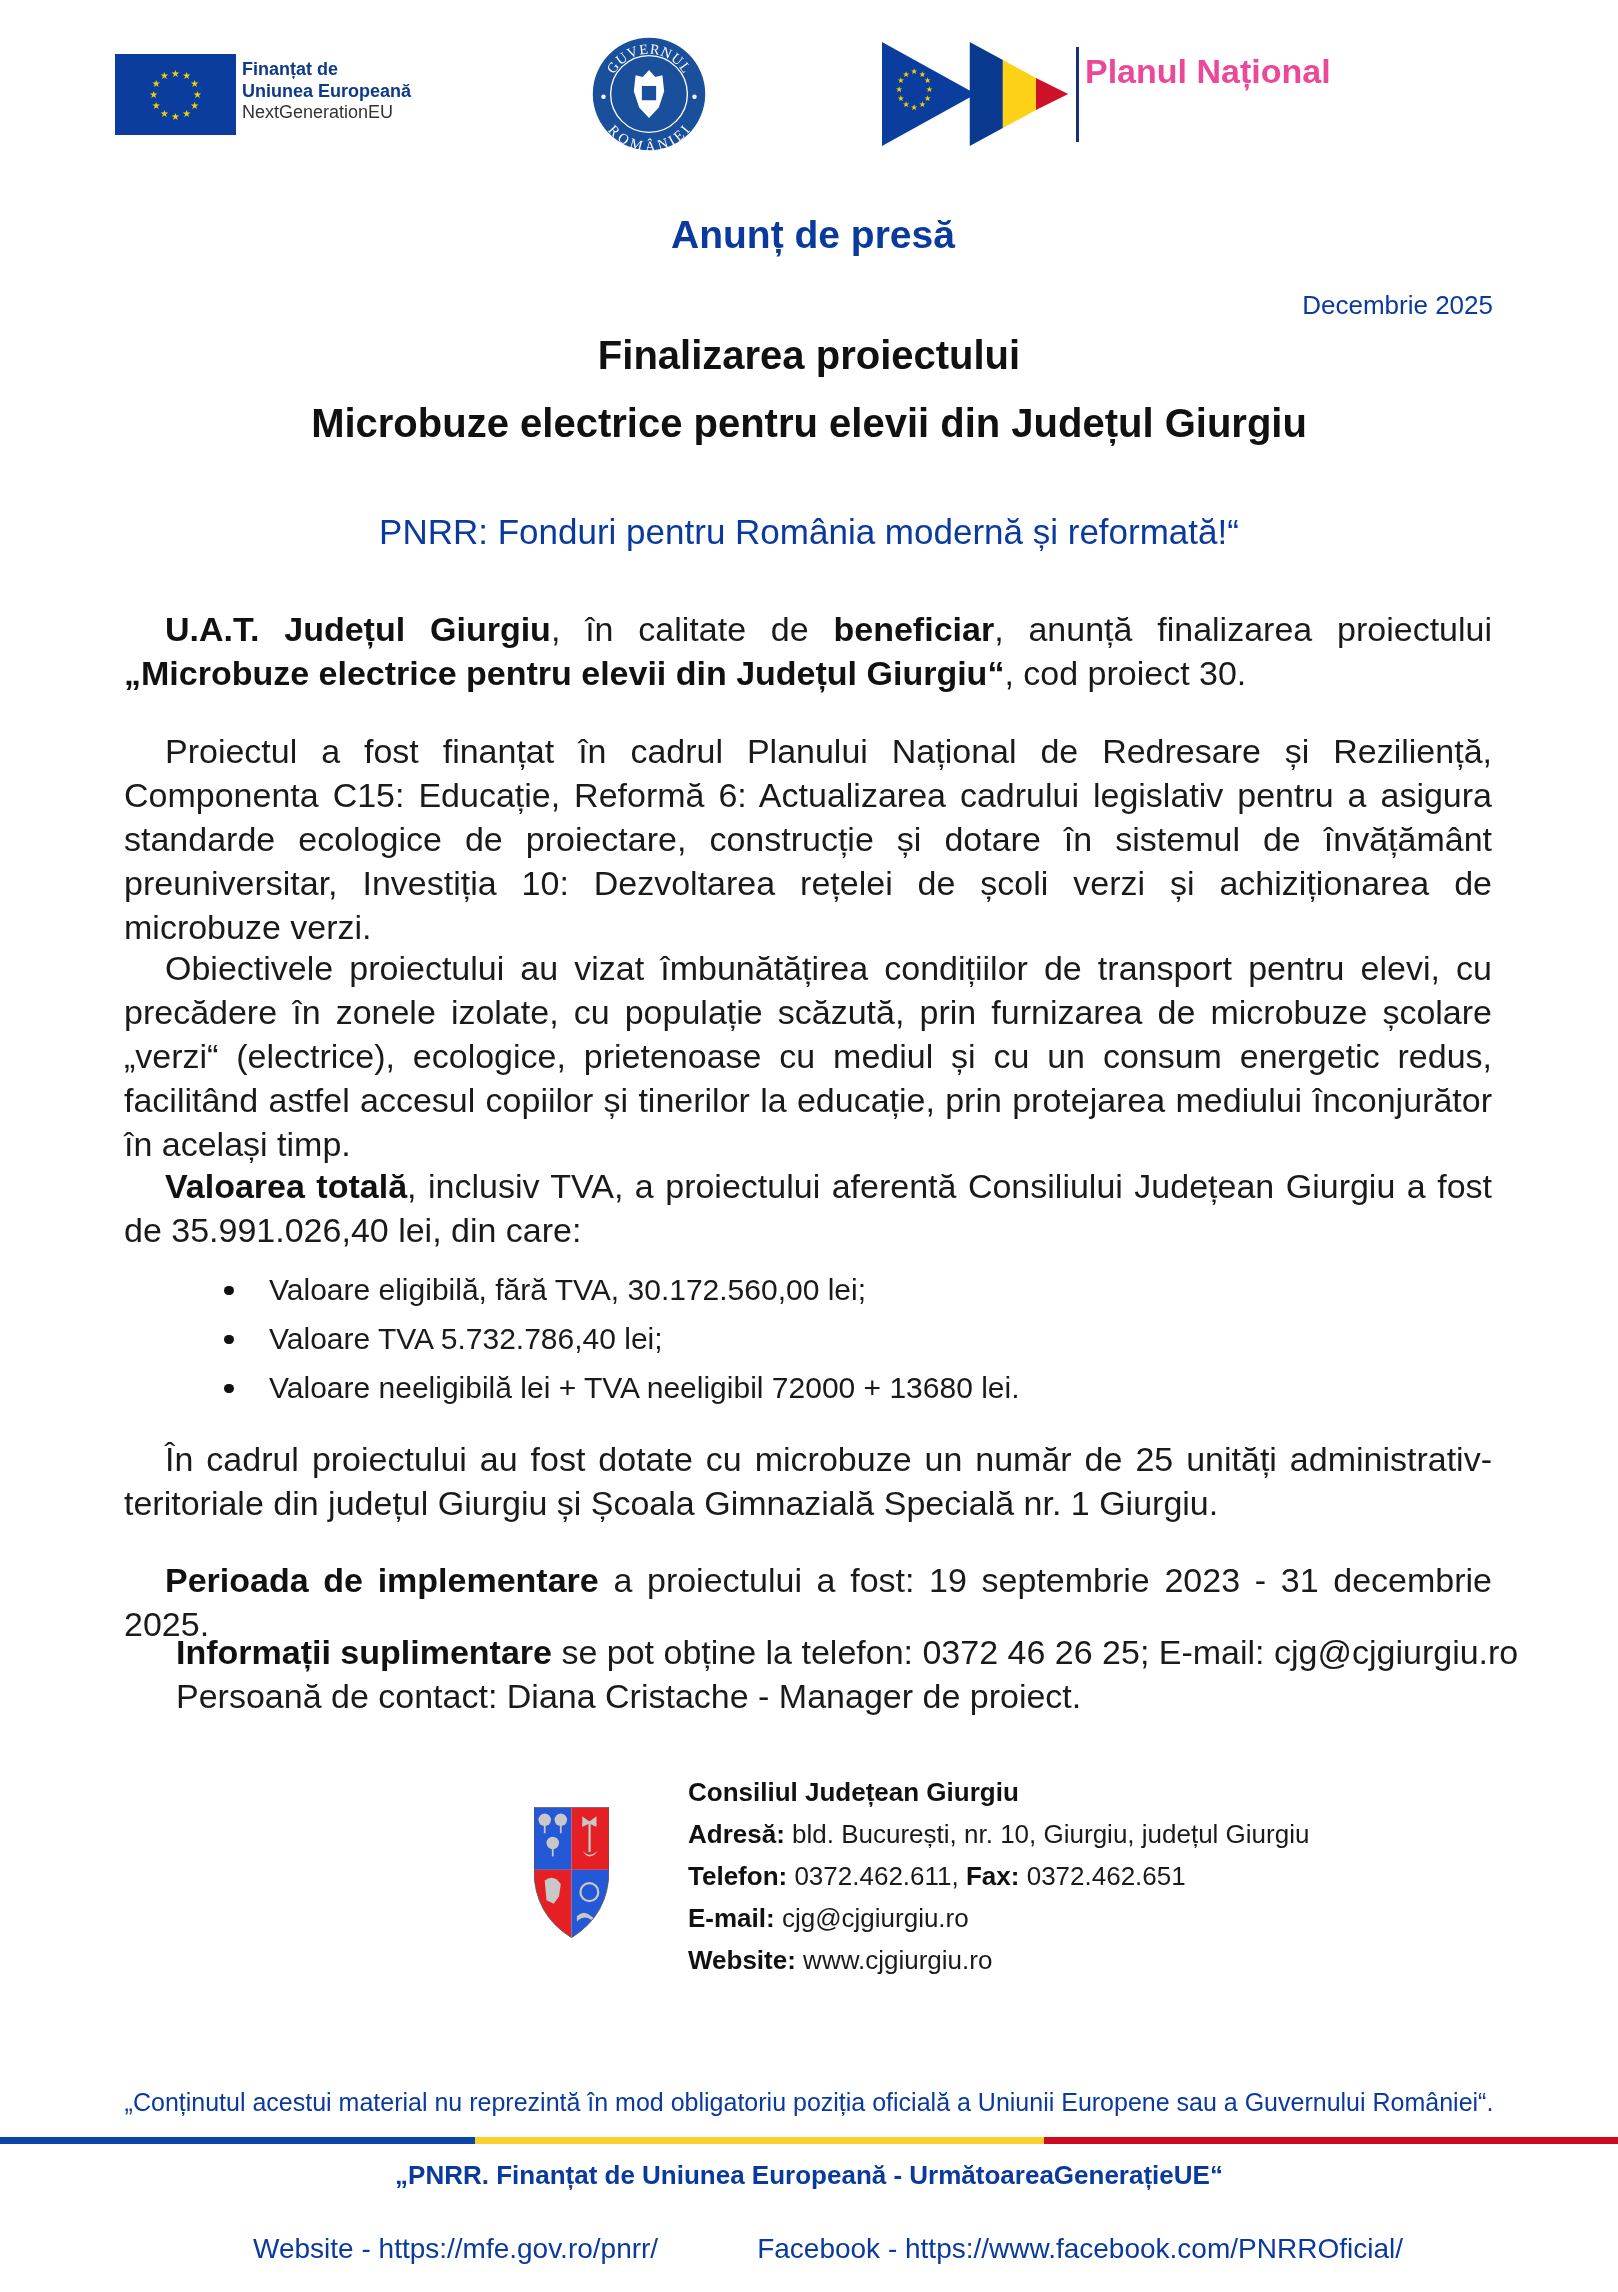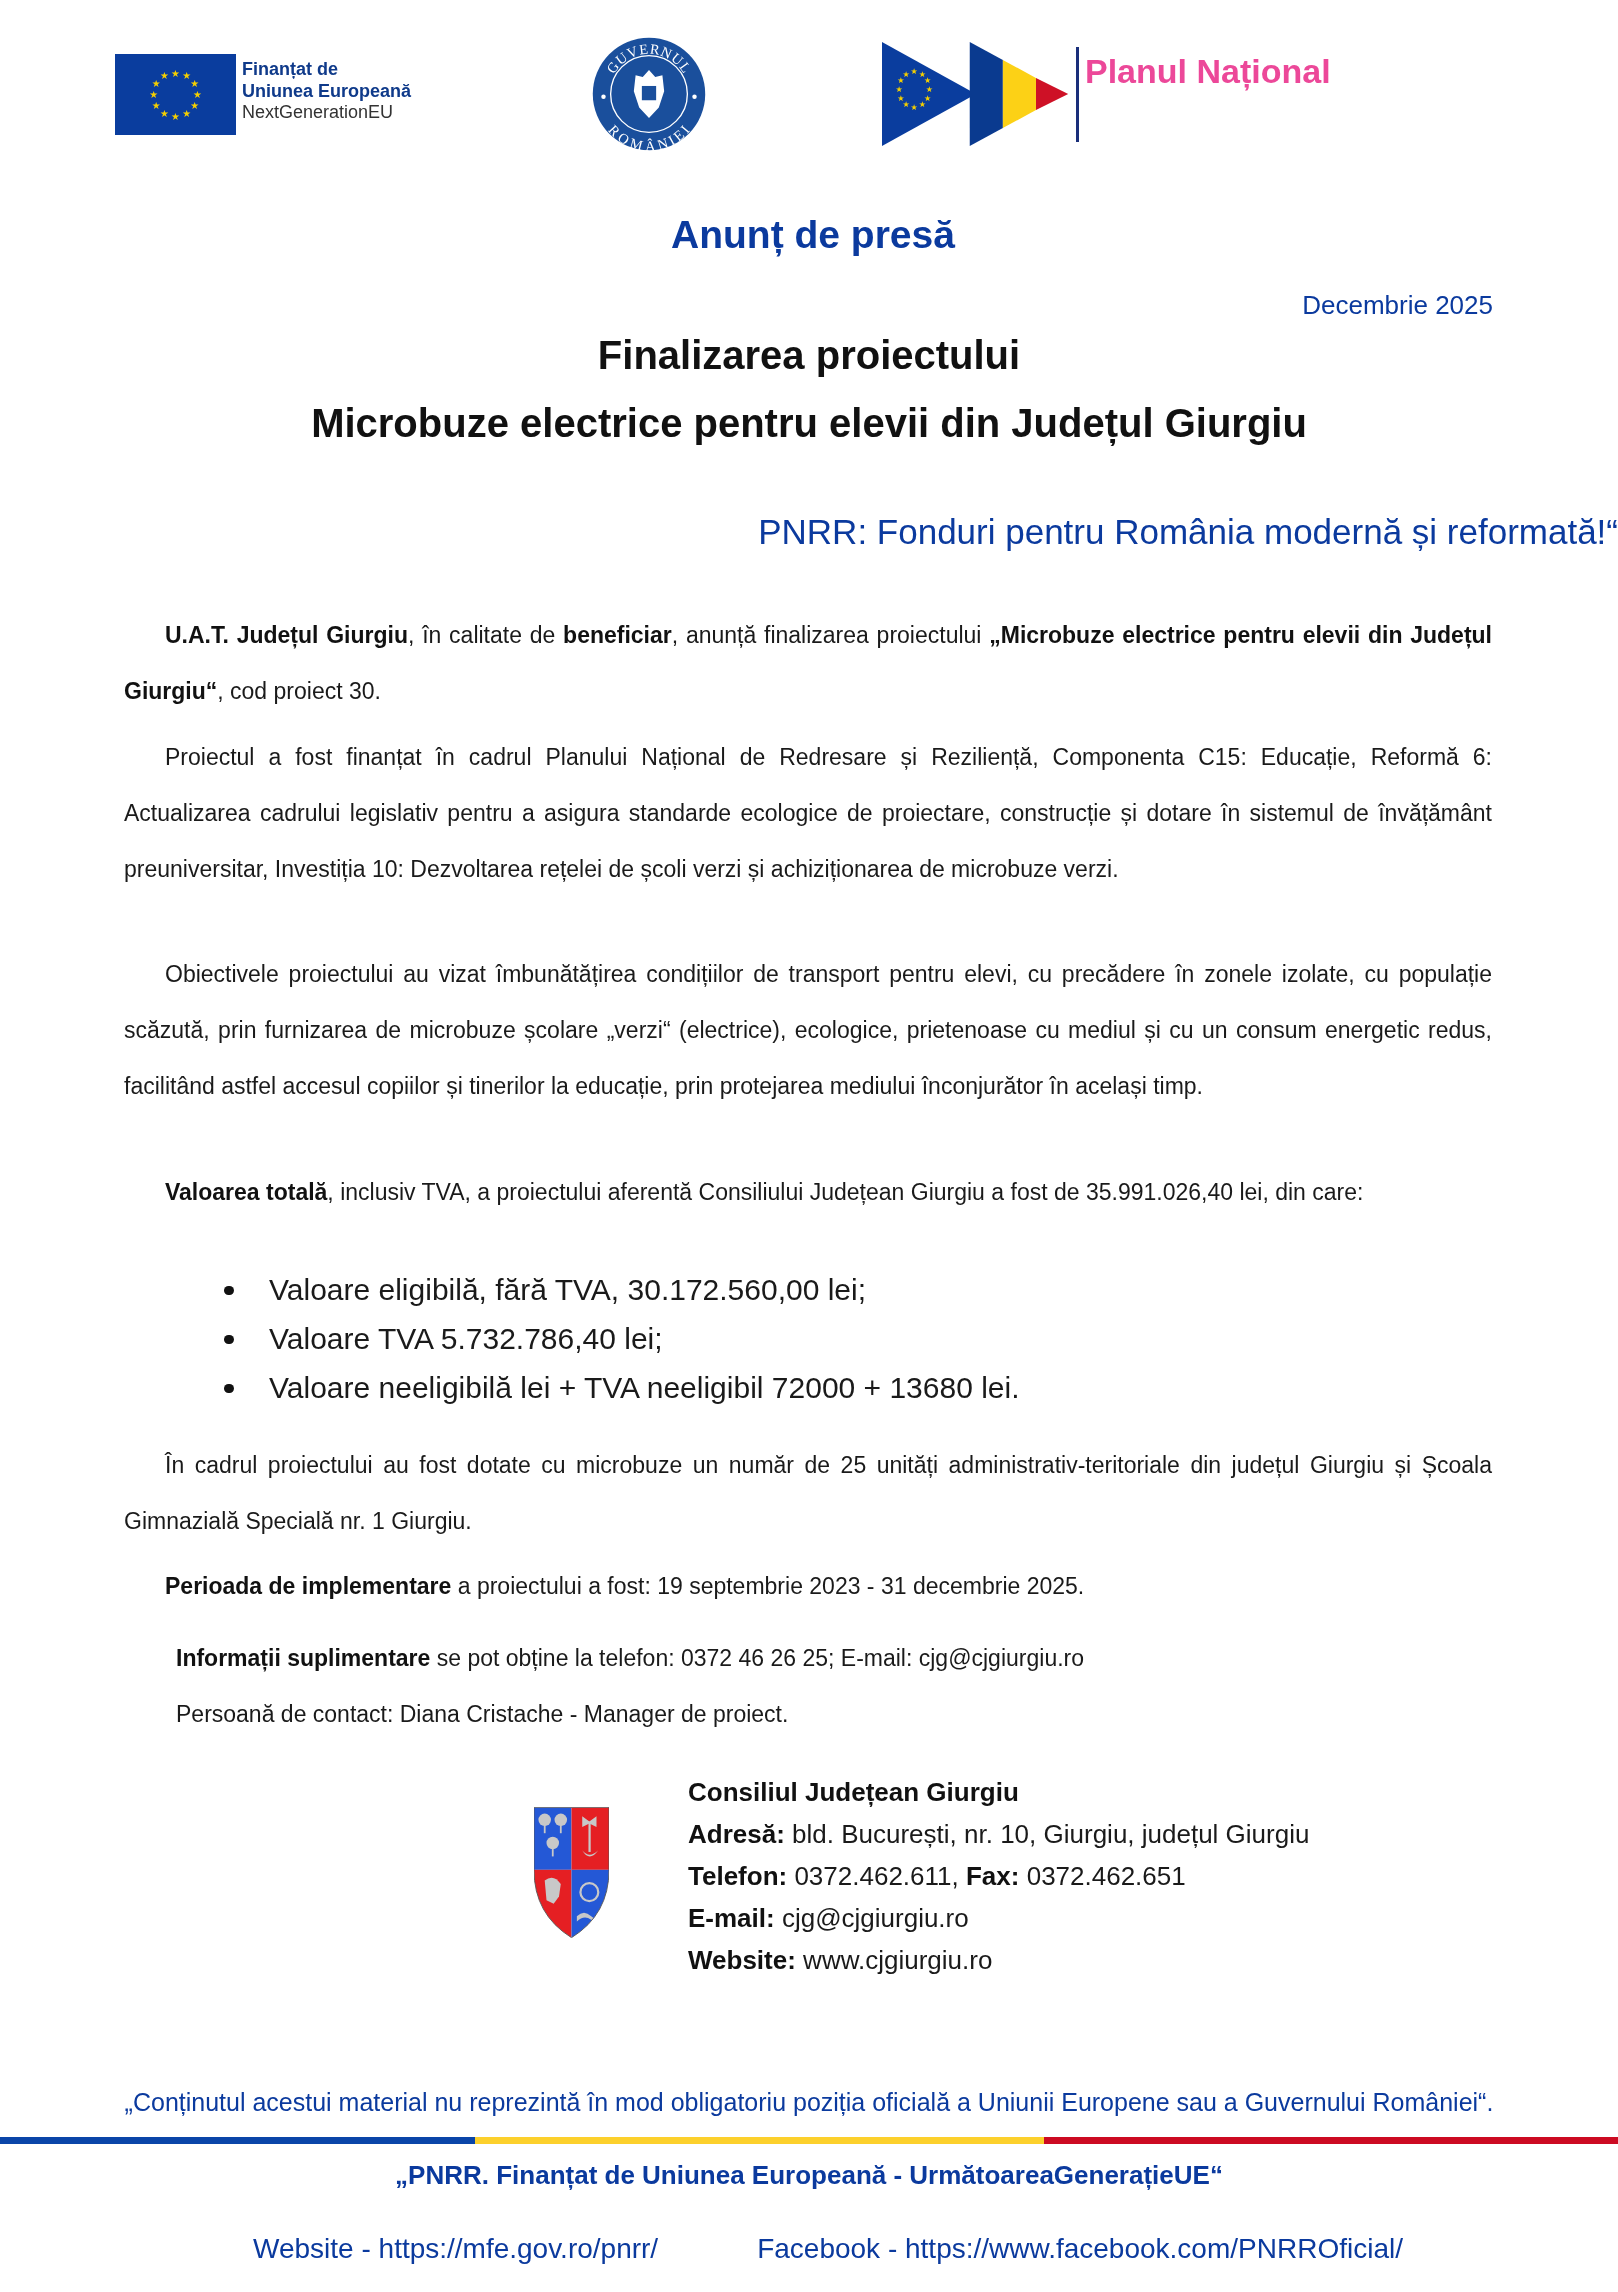--- a/index.html
+++ b/index.html
@@ -16,24 +16,24 @@
   #gov-seal { left: 591px; top: 36px; width: 116px; height: 116px; }
   #pnrr-logo { left: 882px; top: 42px; width: 188px; height: 104px; }
   #pnrr-divider { left: 1076px; top: 47px; width: 2.7px; height: 95px; background: #1a2f7a; }
   #pnrr-text { left: 1085px; top: 50px; font-size: 34px; line-height: 43px; color: #ec4899; font-weight: bold; }
 
   
   #press-title { left: 0; width: 1618px; top: 213px; text-align: center; font-size: 39px; font-weight: bold; color: #0b3a9e; padding-left: 8px; }
   #date { right: 125px; top: 290px; font-size: 26px; color: #0b3a9e; }
   #proj-title-1 { left: 0; width: 1618px; top: 333px; text-align: center; font-size: 40px; font-weight: bold; color: #111; }
   #proj-title-2 { left: 0; width: 1618px; top: 401px; text-align: center; font-size: 40px; font-weight: bold; color: #111; }
-  #slogan { left: 0; width: 1618px; top: 512px; text-align: right; font-size: 35px; color: #0b3a9e; }
-
-  
-  .para { position: absolute; left: 124px; width: 1368px; font-size: 23px; line-height: 56px; text-align: justify; text-indent: 41px; color: #1a1a1a; }
+  #slogan { left: 0; width: 1618px; top: 512px; text-align: center; font-size: 35px; color: #0b3a9e; }
+
+  
+  .para { position: absolute; left: 124px; width: 1368px; font-size: 34px; line-height: 44px; text-align: justify; text-indent: 41px; color: #1a1a1a; }
   .para b { font-weight: bold; color: #111; }
   #p1 { top: 607px; }
   #p2 { top: 729px; }
   #p3 { top: 946px; }
   #p4 { top: 1164px; }
   #bullets { position: absolute; left: 224px; top: 1265px; font-size: 30px; line-height: 49px; list-style: none; color: #1a1a1a; }
   #bullets li { position: relative; padding-left: 45px; }
   #bullets li::before { content: ""; position: absolute; left: 0; top: 20.6px; width: 9.9px; height: 9.9px; border-radius: 50%; background: #111; }
   #p5 { top: 1437px; }
   #p6 { top: 1558px; }

